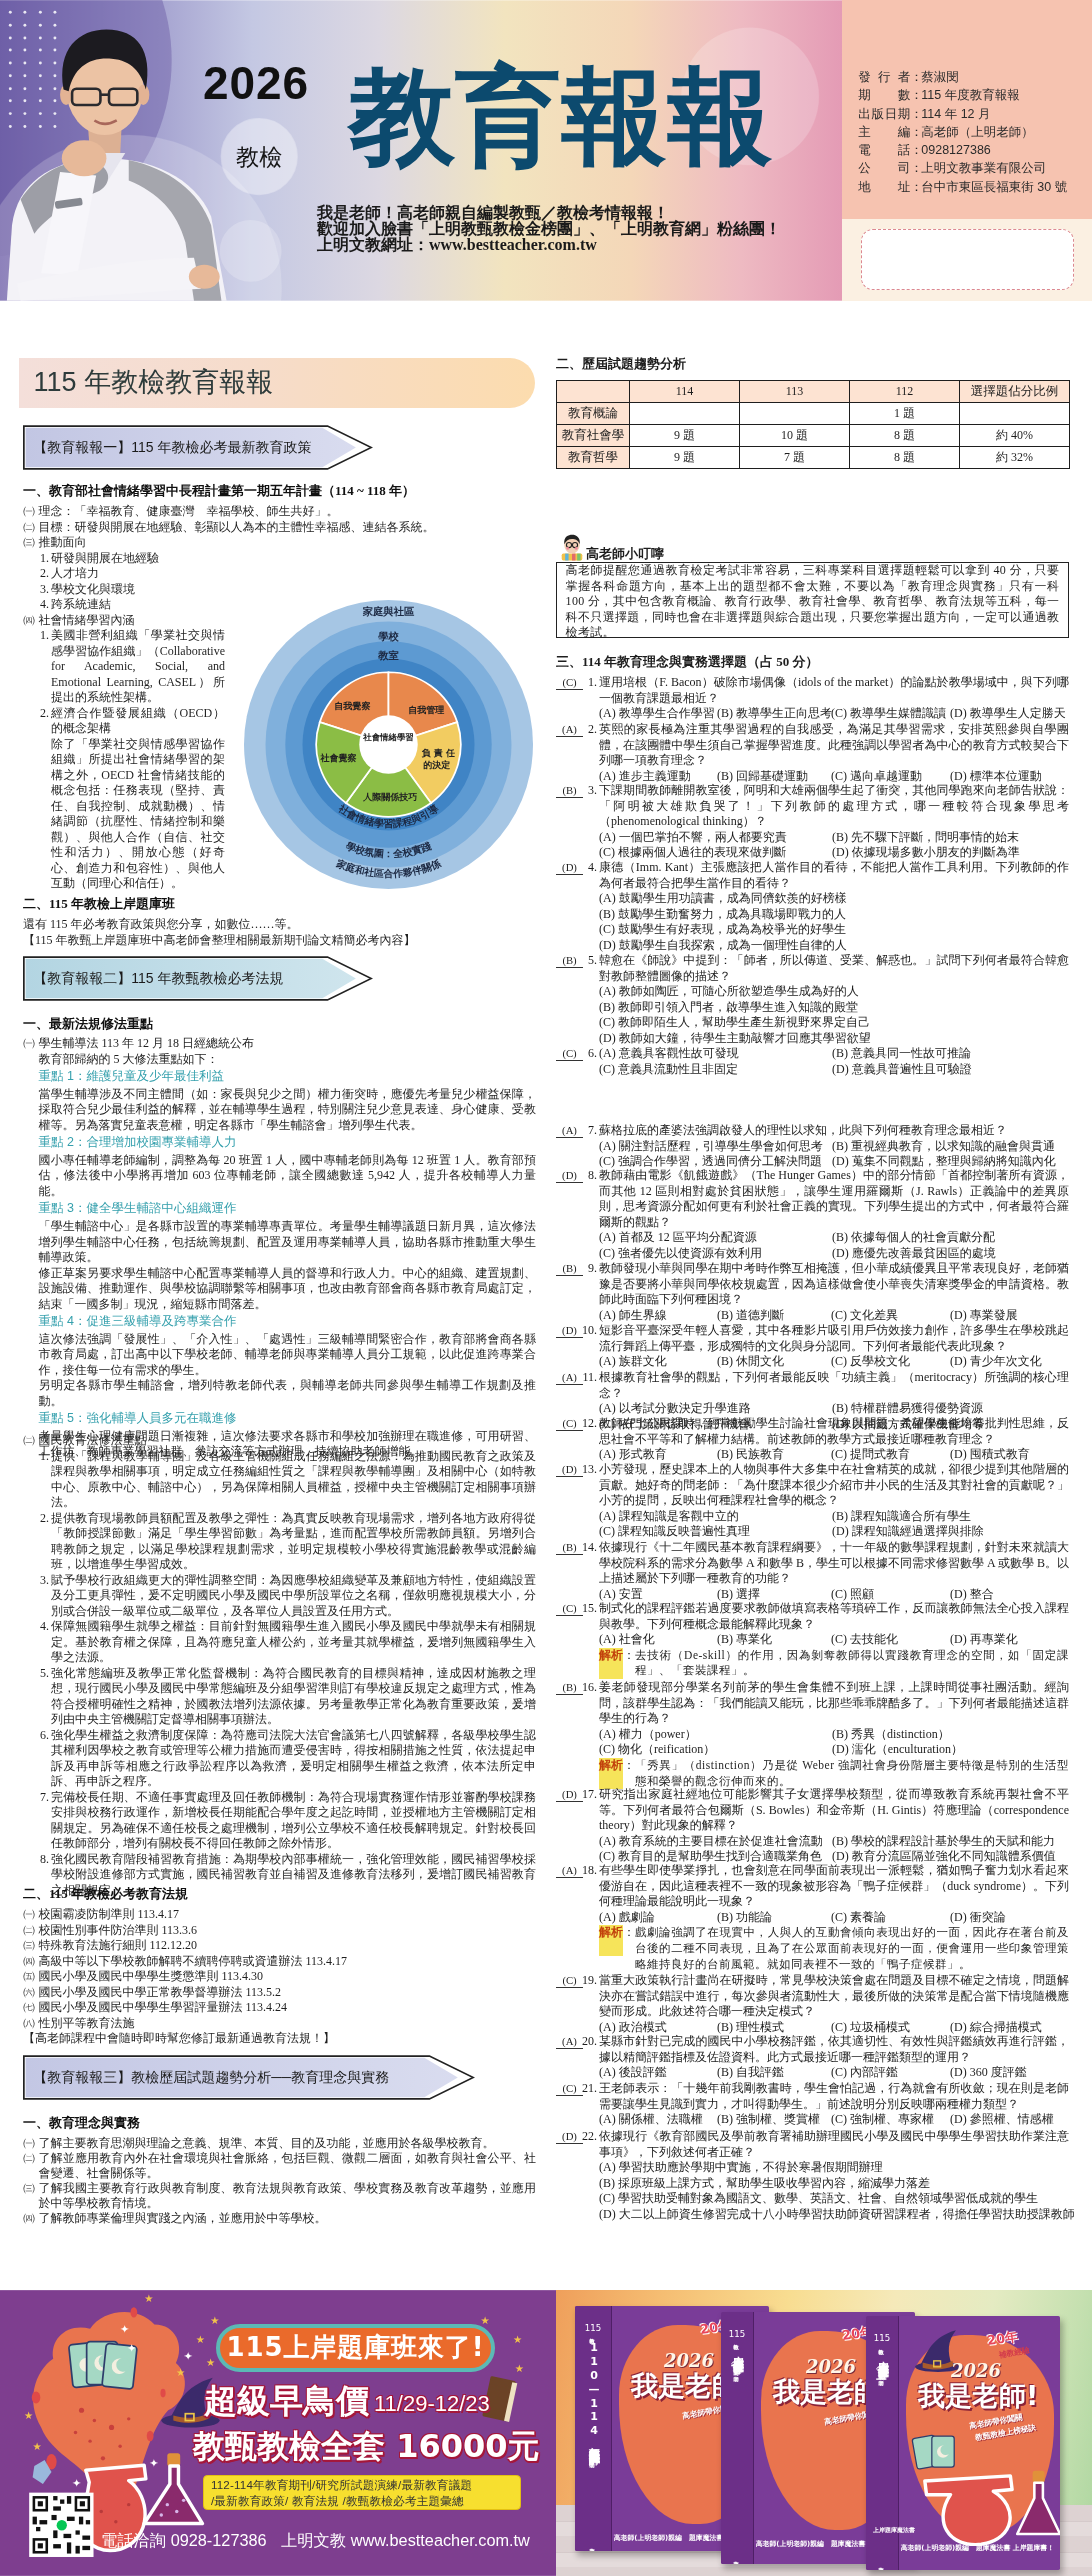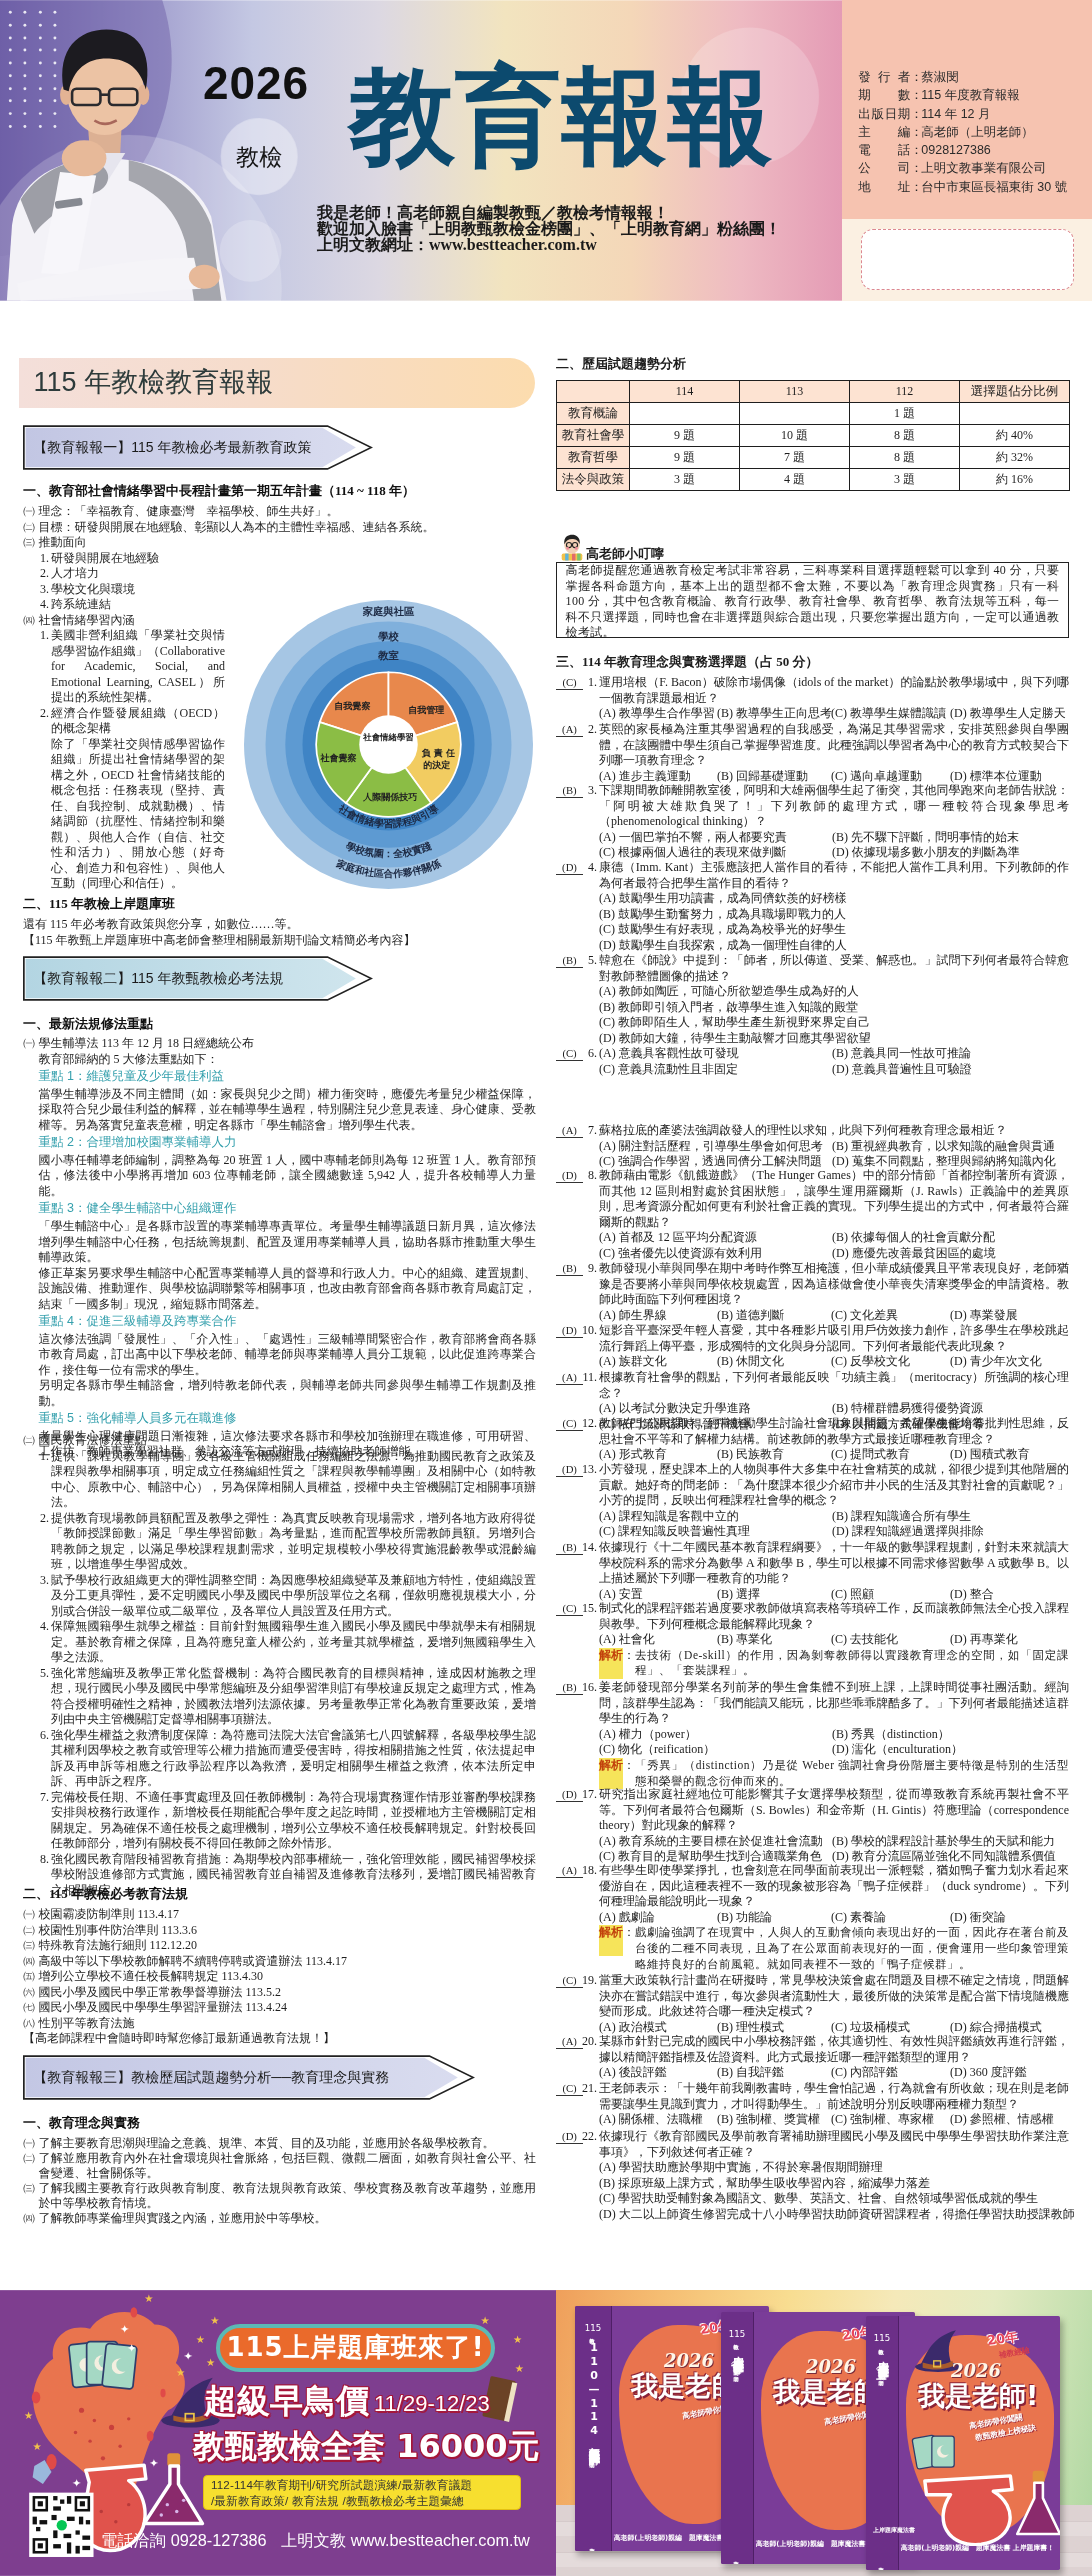--- a/index.html
+++ b/index.html
@@ -427,21 +427,21 @@
   <div class="mi">
       <span class="mk">㈢</span>
       <span class="tx">特殊教育法施行細則 112.12.20</span>
     </div>
   <div class="mi">
       <span class="mk">㈣</span>
       <span class="tx">高級中等以下學校教師解聘不續聘停聘或資遣辦法 113.4.17</span>
     </div>
   <div class="mi">
       <span class="mk">㈤</span>
-      <span class="tx">增列公立學校不適任校長解聘規定 113.4.30</span>
+      <span class="tx">國民小學及國民中學學生獎懲準則 113.4.30</span>
     </div>
   <div class="mi">
       <span class="mk">㈥</span>
       <span class="tx">國民小學及國民中學正常教學督導辦法 113.5.2</span>
     </div>
   <div class="mi">
       <span class="mk">㈦</span>
       <span class="tx">國民小學及國民中學學生學習評量辦法 113.4.24</span>
     </div>
   <div class="mi">
@@ -516,27 +516,20 @@
     <td>10 題</td>
     <td>8 題</td>
     <td>約 40%</td>
   </tr>
   <tr>
     <td class="subj">教育哲學</td>
     <td>9 題</td>
     <td>7 題</td>
     <td>8 題</td>
     <td>約 32%</td>
-  </tr>
-  <tr>
-    <td class="subj">法令與政策</td>
-    <td>3 題</td>
-    <td>4 題</td>
-    <td>3 題</td>
-    <td>約 16%</td>
   </tr>
 </tbody>
   </table>
 
 <svg class="abs" style="left:560px;top:533px" width="24" height="27.5" viewBox="0 0 28 32">
   <rect x="2" y="24" width="24" height="8" rx="2" fill="#f3c24a"></rect>
   <rect x="6" y="24" width="4" height="8" fill="#5fb3d8"></rect>
     <rect x="14" y="24" width="4" height="8" fill="#e36a6a"></rect>
     <rect x="20" y="24" width="4" height="8" fill="#7bc46a"></rect>
   <ellipse cx="14" cy="14" rx="9" ry="10" fill="#f2cfb5"></ellipse>

